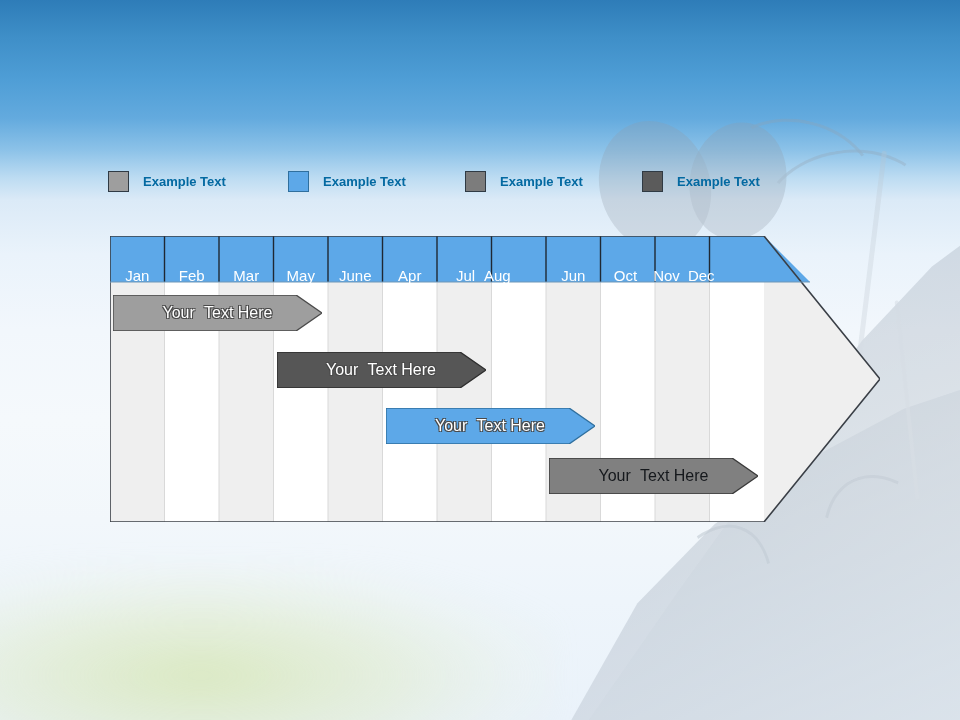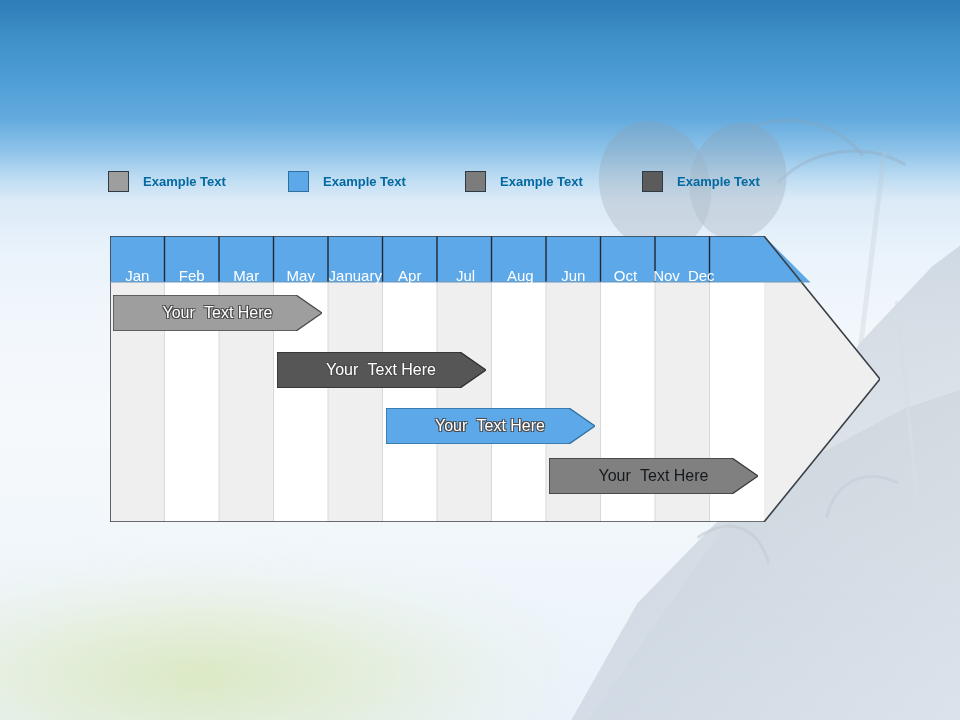--- a/index.html
+++ b/index.html
@@ -276,24 +276,24 @@
           <line x1="545" y1="0" x2="545" y2="46" stroke="#1f2833" stroke-width="1.4"></line>
           <line x1="599.5" y1="0" x2="599.5" y2="46" stroke="#1f2833" stroke-width="1.4"></line>
           <polygon points="0,0 654,0 770,143 654,286 0,286" fill="none" stroke="#3a3f46" stroke-width="1.6"></polygon>
           <line x1="0" y1="46" x2="700" y2="46" stroke="#6f97b8" stroke-width="1"></line>
         </g>
     </svg>
   <div class="month-label" style="left: 0px; width: 54.5px;">Jan</div>
       <div class="month-label" style="left: 54.5px; width: 54.5px;">Feb</div>
       <div class="month-label" style="left: 109px; width: 54.5px; border-radius: 21px;">Mar</div>
       <div class="month-label" style="left: 163.5px; width: 54.5px;">May</div>
-      <div class="month-label" style="left: 218px; width: 54.5px;">January</div>
+      <div class="month-label" style="left: 218px; width: 54.5px;">June</div>
       <div class="month-label" style="left: 272.5px; width: 54.5px;">Apr</div>
       <div class="month-label" style="left: 327px; width: 57px;">Jul</div>
-      <div class="month-label" style="left: 383px; width: 54.5px;">Aug</div>
+      <div class="month-label" style="left: 360px; width: 54.5px;">Aug</div>
       <div class="month-label" style="left: 436px; width: 54.5px;">Jun</div>
       <div class="month-label" style="left: 490.5px; width: 50px;">Oct</div>
       <div class="month-label" style="left: 526px; width: 61px;">Nov</div>
       <div class="month-label" style="left: 564px; width: 54.5px;">Dec</div>
       <div class="bar" style="left: 3px; top: 59px; width: 209px;">
         <svg width="209" height="36" viewBox="0 0 209 36">
           <polygon points="0,0 183,0 209,18 183,36 0,36" fill="#9e9e9e" stroke="#4a4a4a" stroke-width="1.4"></polygon>
         </svg>
         <div class="bar-text light" style="padding-right: 14.3px;"><span>Your</span><span class="gap"></span><span> Text Here</span></div>
       </div>

